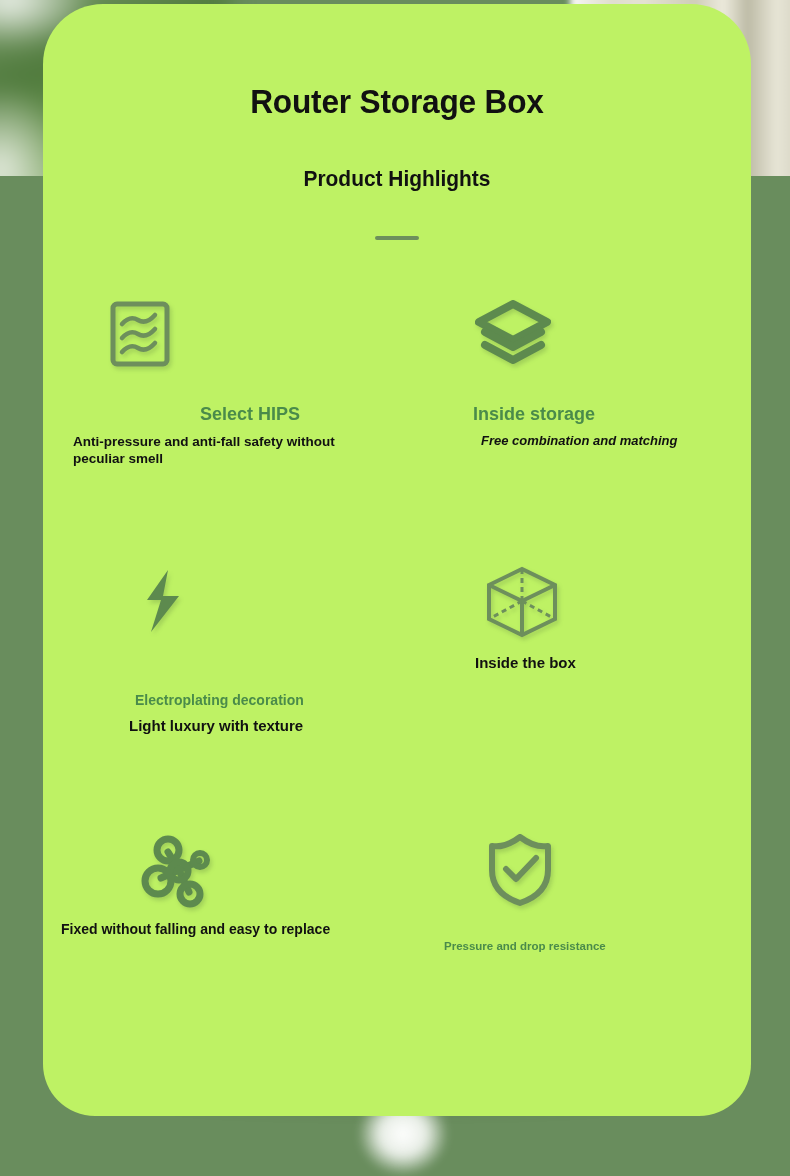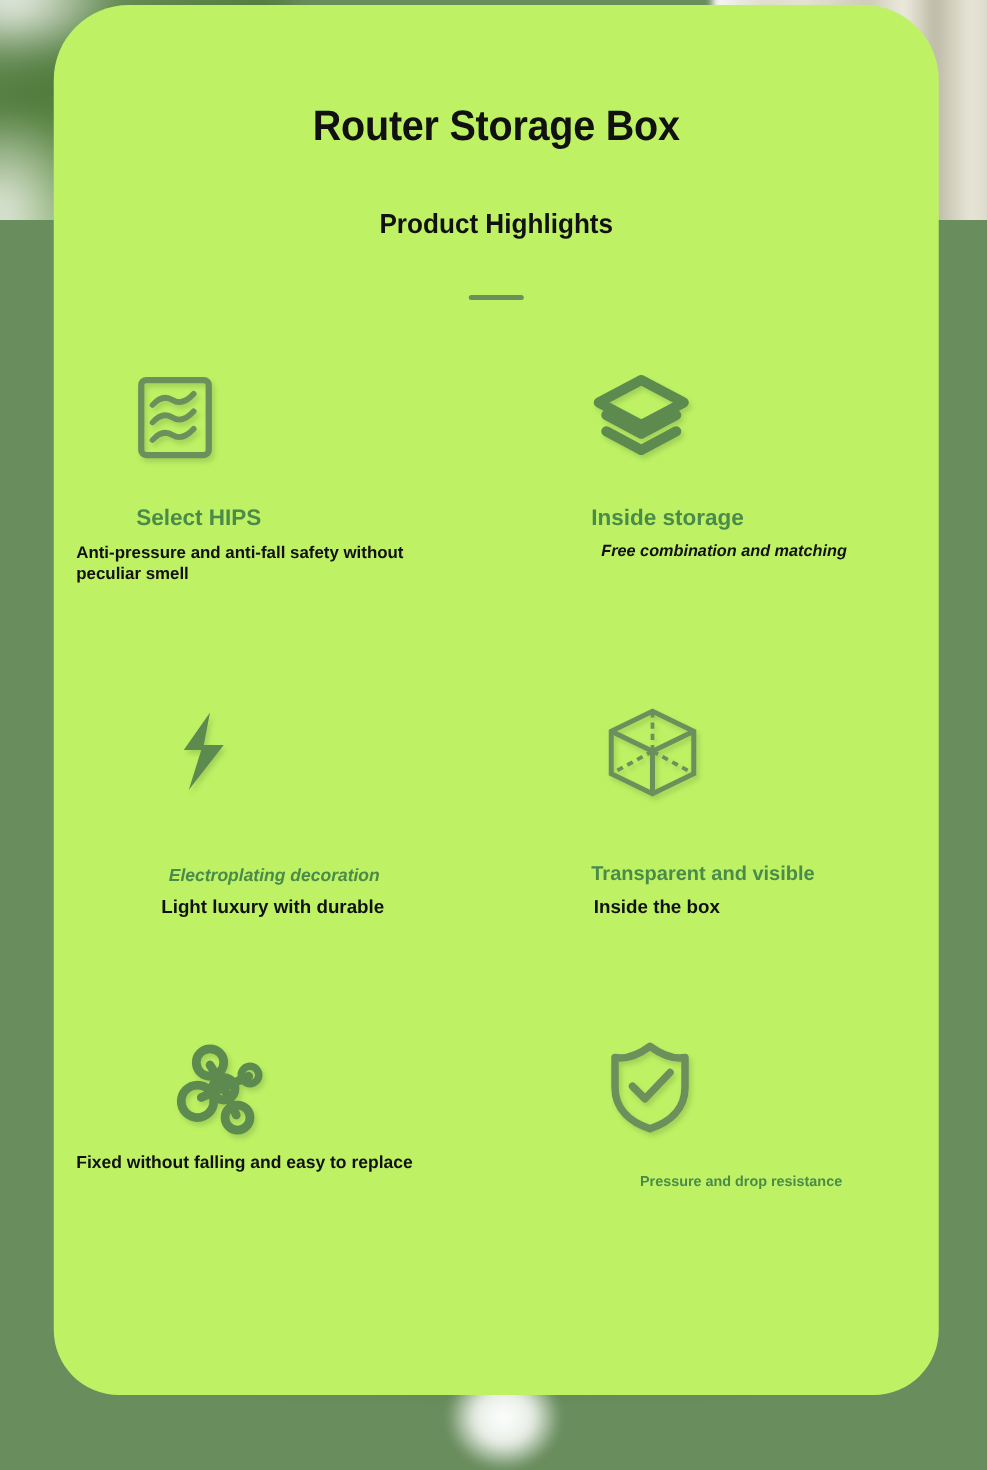--- a/index.html
+++ b/index.html
@@ -116,41 +116,41 @@
   }
   .feat-desc {
     color:#111111;
     font-weight:700;
     line-height:1.28;
     margin-top:7px;
   }
 
   
   #c0 .icon-wrap { padding-left:48px; }
-  #c0 .feat-title { font-size:18px; margin-left:48px; margin-top:26px; }
-  #c0 .feat-desc  { font-size:13.5px; margin-left:0px; width:300px; }
+  #c0 .feat-title { font-size:18px; margin-left:48px; margin-top:26px;text-align:center; }
+  #c0 .feat-desc  { font-size:13.5px; margin-left:12px; width:300px; }
 
   #c1 .icon-wrap { padding-left:60px; }
   #c1 .feat-title { font-size:18px; margin-left:60px; margin-top:26px; }
   #c1 .feat-desc  { font-size:13px; margin-left:68px; width:200px;font-style:italic; }
 
   #c2 .icon-wrap { padding-left:74px; }
-  #c2 .feat-title { font-size:14px; margin-left:74px; margin-top:46px;font-style:italic; }
+  #c2 .feat-title { font-size:14px; margin-left:74px; margin-top:46px; }
   #c2 .feat-desc  { font-size:15px; margin-left:68px; width:200px; }
 
   #c3 .icon-wrap { padding-left:68px; }
   #c3 .feat-title { font-size:16px; margin-left:60px; margin-top:44px; }
   #c3 .feat-desc  { font-size:15px; margin-left:62px; width:220px; }
 
   #c4 .icon-wrap { padding-left:80px; }
   #c4 .feat-title { font-size:15.5px; margin-left:74px; margin-top:24px; }
   #c4 .feat-desc  { font-size:14px; margin-left:0px; width:300px; }
 
   #c5 .icon-wrap { padding-left:72px; }
-  #c5 .feat-title { font-size:11.5px; margin-left:68px; margin-top:26px;padding-left:31px; }
+  #c5 .feat-title { font-size:11.5px; margin-top:26px;padding-left:31px; }
   #c5 .feat-desc  { font-size:15.5px; margin-left:24px; width:260px; }
 </style>
 </head>
 <body>
 
 <div id="page">
 
   <div class="photo-strip">
     <div class="photo-left"></div>
     <div class="photo-right"></div>
@@ -197,35 +197,34 @@
 
       <div class="row">
 
         <div class="cell left" id="c2">
           <div class="icon-wrap">
             <svg width="54" height="72" viewBox="0 0 54 72">
               <path d="M33 4 L12 34 L26 34 L16 66 L44 30 L28 30 Z" fill="#5d8a4e"></path>
             </svg>
           </div>
           <div class="feat-title">Electroplating decoration</div>
-          <div class="feat-desc">Light luxury with durable</div>
+          <div class="feat-desc">Light luxury with texture</div>
         </div>
 
         <div class="cell right" id="c3">
           <div class="icon-wrap">
             <svg width="82" height="78" viewBox="0 0 82 78">
               <path d="M8 22 L41 6 L74 22 L74 56 L41 72 L8 56 Z" fill="none" stroke="#6d8f5c" stroke-width="4"></path>
               <path d="M8 22 L41 38 L74 22" fill="none" stroke="#6d8f5c" stroke-width="4" stroke-linejoin="round"></path>
               <path d="M41 38 L41 72" fill="none" stroke="#6d8f5c" stroke-width="4"></path>
               <path d="M41 6 L41 38" fill="none" stroke="#6d8f5c" stroke-width="3" stroke-dasharray="5 4"></path>
               <path d="M41 38 L8 56" fill="none" stroke="#6d8f5c" stroke-width="3" stroke-dasharray="5 4"></path>
               <path d="M41 38 L74 56" fill="none" stroke="#6d8f5c" stroke-width="3" stroke-dasharray="5 4"></path>
             </svg>
           </div>
-          <div class="feat-title">Transparent and visible</div>
           <div class="feat-desc">Inside the box</div>
         </div>
       </div>
 
       <div class="row">
 
         <div class="cell left" id="c4">
           <div class="icon-wrap">
             <svg width="76" height="80" viewBox="0 0 76 80">
               <path d="M27 22 L38 40 M38 40 L20 48 M38 40 L58 31 M38 40 L48 62" stroke="#5d8a4e" stroke-width="7" stroke-linecap="round"></path>

